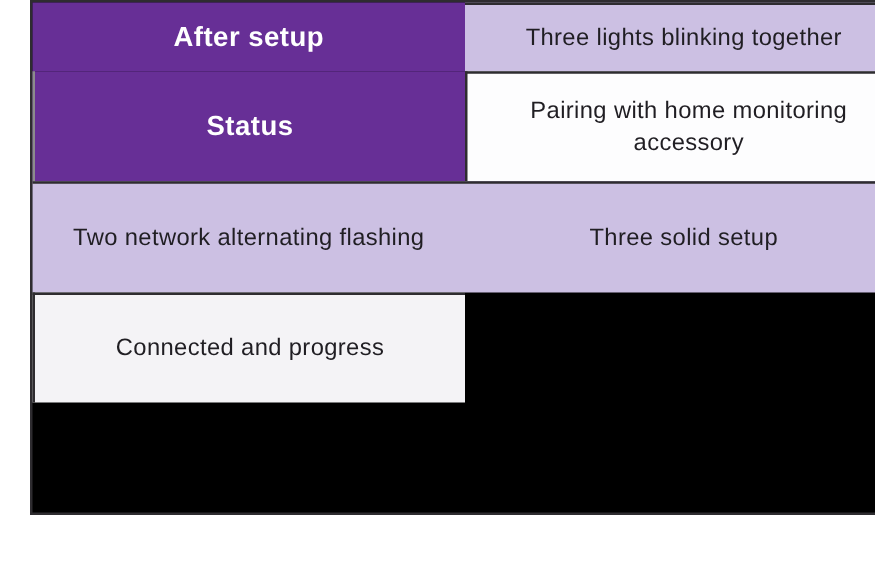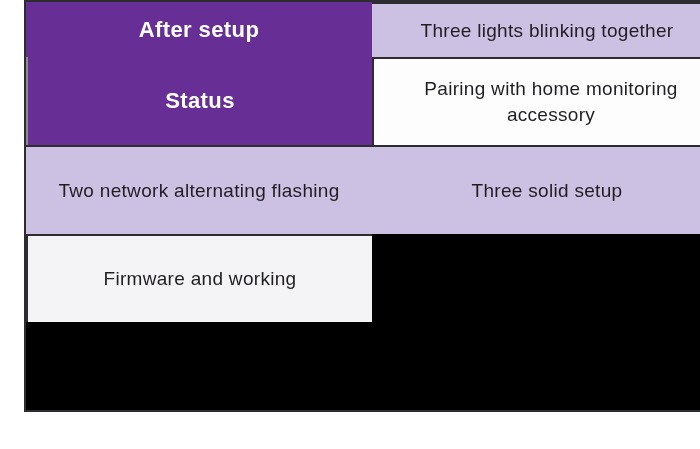--- a/index.html
+++ b/index.html
@@ -59,15 +59,15 @@
   <div class="cell header-cell left">After setup</div>
   <div class="cell body-cell left-col">Three lights blinking together</div>
 
   <div class="cell header-cell right">Status</div>
   <div class="cell body-cell right right-odd">Pairing with home monitoring accessory</div>
 
   <div class="cell body-cell left-col">Two network alternating flashing</div>
 
 
   <div class="cell body-cell left-col">Three solid setup</div>
-  <div class="cell body-cell right right-even">Firmware and working</div>
+  <div class="cell body-cell right right-even">Connected and progress</div>
 
 </div>
 
 </body></html>

